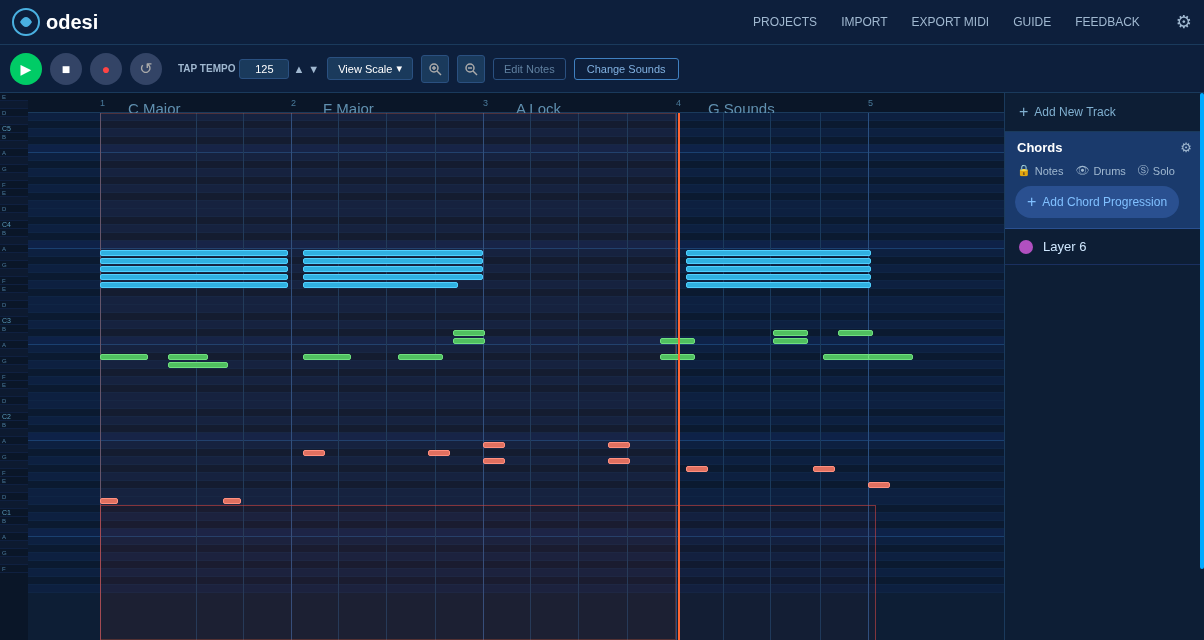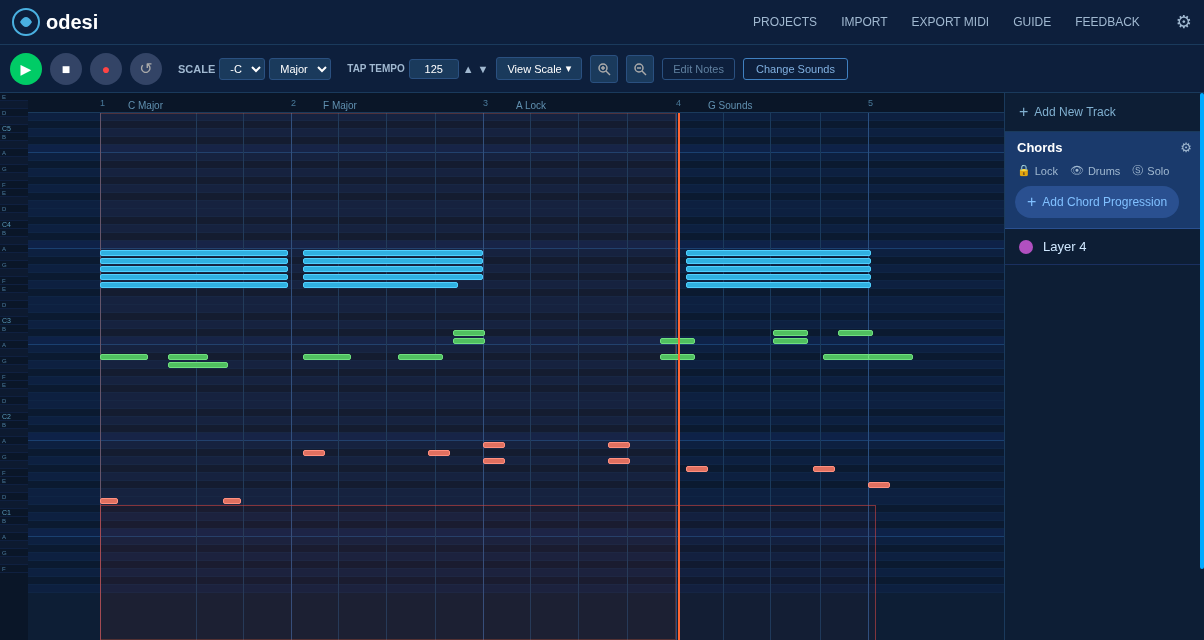--- a/index.html
+++ b/index.html
@@ -221,21 +221,21 @@
     }
     .ruler-mark {
       position: absolute;
       color: #4a7a9a;
       font-size: 9px;
     }
     .ruler-chord-label {
       position: absolute;
       top: 2px;
       color: #6090b0;
-      font-size: 10px;
+      font-size: 15px;
       text-align: right;
     }
 
     
     #piano-roll {
       position: relative;
       width: 100%;
       height: calc(100% - 20px);
       overflow: hidden;
     }
@@ -363,29 +363,20 @@
     <button class="gear-btn">⚙</button>
   </div>
 </div>
 
 <div id="toolbar">
   <button class="transport-btn play-btn">▶</button>
   <button class="transport-btn stop-btn">■</button>
   <button class="transport-btn rec-btn">●</button>
   <button class="transport-btn loop-btn">↺</button>
 
-  <div class="scale-section">
-    <span class="scale-label">SCALE</span>
-    <select class="scale-select">
-      <option>-C</option><option>C</option><option>D</option><option>E</option>
-    </select>
-    <select class="scale-select">
-      <option>Major</option><option>Minor</option>
-    </select>
-  </div>
 
   <div class="tempo-section">
     <span class="tempo-label">TAP TEMPO</span>
     <input class="tempo-input" type="text" value="125" style="">
     <span style="color:#a0b8d0; font-size:11px; cursor:pointer;">▲</span>
     <span style="color:#a0b8d0; font-size:11px; cursor:pointer;">▼</span>
   </div>
 
   <button class="view-scale-btn">
     <span>View Scale</span>
@@ -696,37 +687,37 @@
     </button>
 
     <div class="chords-panel">
       <div class="chords-header">
         <span class="chords-title">Chords</span>
         <span class="chords-gear">⚙</span>
       </div>
       <div class="chords-controls">
         <div class="chords-control-item">
           <span>🔒</span>
-          <span>Lock</span>
+          <span>Notes</span>
         </div>
         <div class="chords-control-item">
           <span>👁</span>
           <span>Drums</span>
         </div>
         <div class="chords-control-item">
           <span>Ⓢ</span>
           <span>Solo</span>
         </div>
       </div>
       <button class="add-chord-btn">
         <span style="font-size:16px;">+</span>
         <span>Add Chord Progression</span>
       </button>
     </div>
 
     <div class="track-item">
       <div class="track-dot" style="background:#b050c0;"></div>
-      <span class="track-name">Layer 4</span>
+      <span class="track-name">Layer 6</span>
     </div>
 
     <div style="position:absolute;right:0;top:93px;width:4px;height:476px;background:#00aaff;border-radius:2px;"></div>
   </div>
 </div>
 
 </body></html>

